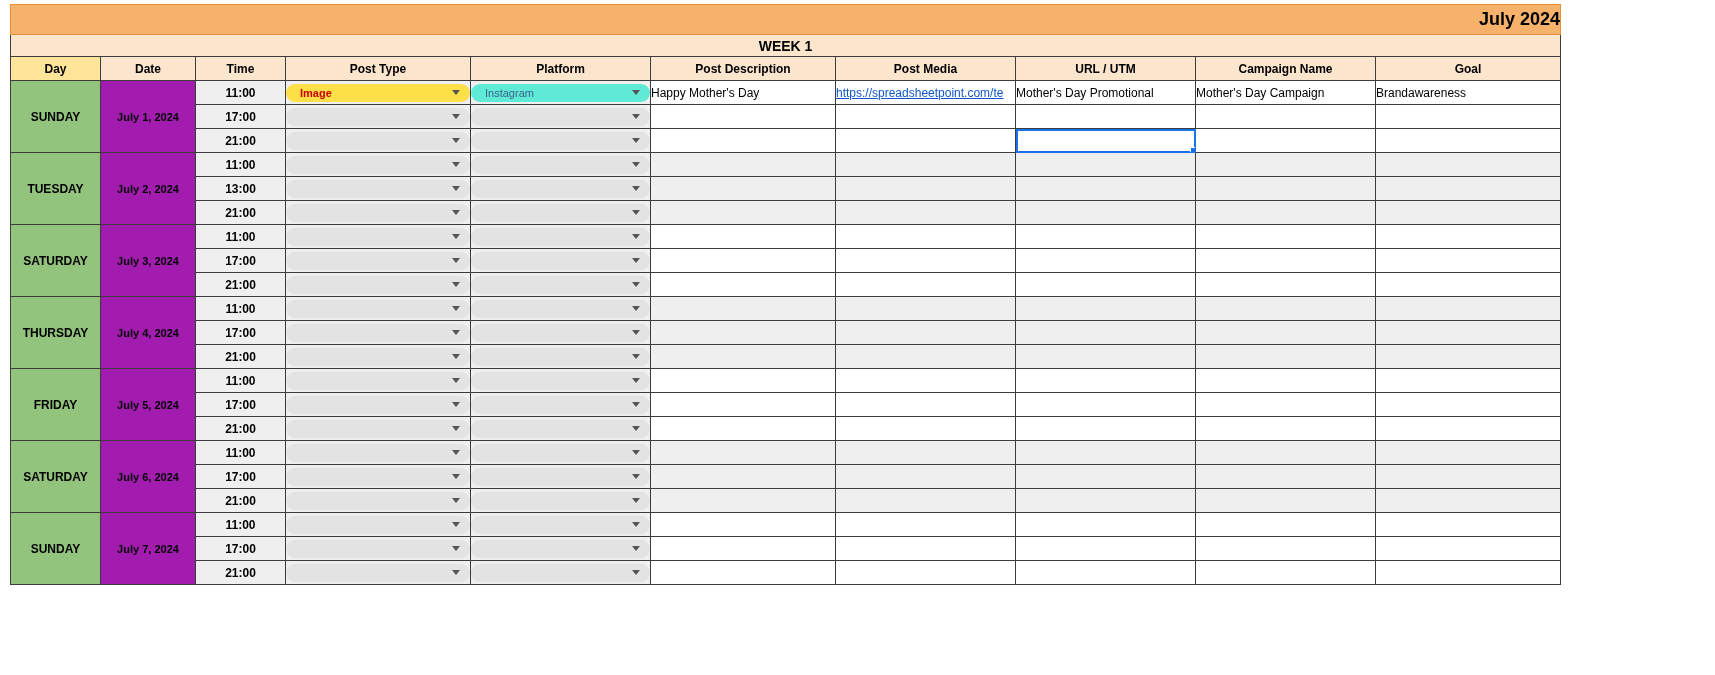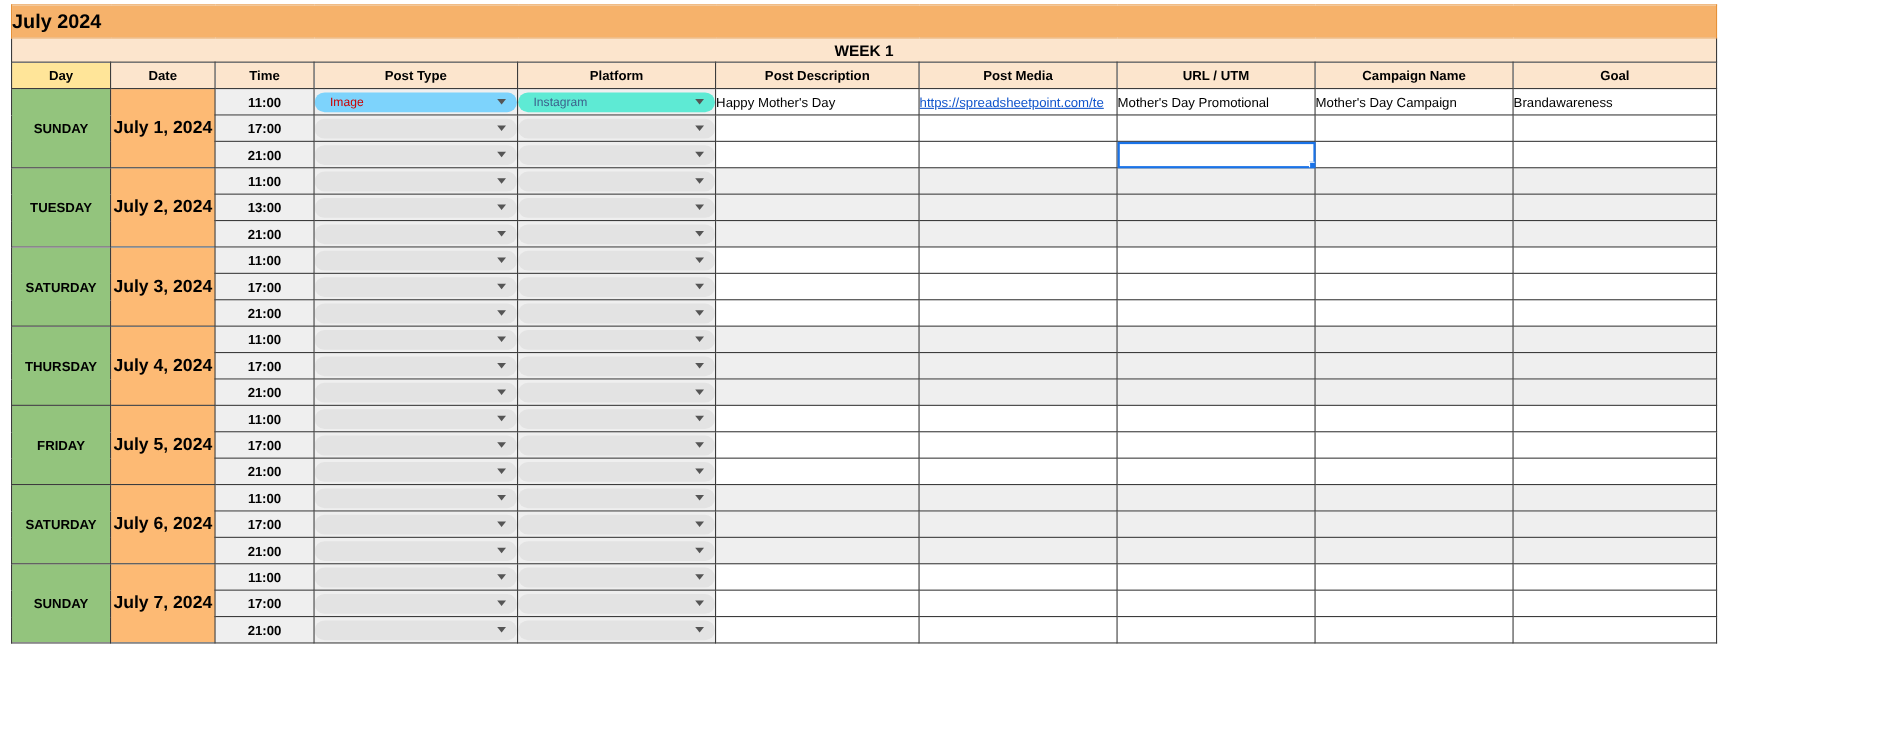--- a/index.html
+++ b/index.html
@@ -9,32 +9,32 @@
 .sheet col.date { width: 95px; }
 .sheet col.time { width: 90px; }
 .sheet col.posttype { width: 185px; }
 .sheet col.platform { width: 180px; }
 .sheet col.desc { width: 185px; }
 .sheet col.media { width: 180px; }
 .sheet col.url { width: 180px; }
 .sheet col.camp { width: 180px; }
 .sheet col.goal { width: 185px; }
 .sheet td, .sheet th { border: 1px solid #3c3c3c; padding: 0; vertical-align: middle; height: 24px; overflow: hidden; }
-.title-row td { background: #f6b26b; font-weight: bold; font-size: 18px; text-align: left; height: 30px; border: 1px solid #e69138; margin-left: 14px; }
+.title-row td { background: #f6b26b; font-weight: bold; font-size: 18px; text-align: right; height: 30px; border: 1px solid #e69138; margin-left: 14px; }
 .week-row td { background: #fce5cd; font-weight: bold; font-size: 14px; text-align: center; height: 22px; }
 .h td { background: #fce5cd; font-weight: bold; font-size: 12px; text-align: center; height: 24px; }
 .h td.day-h { background: #ffe599; }
 .day-cell { background: #93c47d; font-weight: bold; font-size: 12px; text-align: center; }
-.date-cell { background: #fdba74; font-weight: bold; font-size: 16px; text-align: center; }
+.date-cell { background: #a21caf; font-weight: bold; font-size: 11px; text-align: center; }
 .time-cell { background: #efefef; font-weight: bold; font-size: 12px; text-align: center; }
 .dd-cell { background: #efefef; padding: 2px 6px; }
 .v-white { background: #fff; padding: 3px 5px; font-size: 12px; vertical-align: top; }
 .v-grey { background: #efefef; padding: 3px 5px; font-size: 12px; }
 .pill { display: flex; align-items: center; justify-content: space-between; height: 18px; border-radius: 9px; padding: 0 10px 0 14px; font-size: 11px; background: #e3e3e3; color: #666; }
-.pill.image { background: #7dd3fc; color: #cc0000; }
+.pill.image { background: #fde047; color: #cc0000; font-weight: bold; }
 .pill.instagram { background: #5eead4; color: #3d618c; }
 .pill .caret { width: 0; height: 0; border-left: 4px solid transparent; border-right: 4px solid transparent; border-top: 5px solid #555; }
 .link { color: #1155cc; text-decoration: underline; white-space: nowrap; overflow: hidden; margin-top: 21px; }
 .selected { outline: 2px solid #1a73e8; outline-offset: -2px; position: relative; }
 .selected::after { content: ""; position: absolute; right: -3px; bottom: -3px; width: 6px; height: 6px; background: #1a73e8; border: 1px solid #fff; }
 .clip { white-space: nowrap; overflow: hidden; }
 </style>
 </head>
 <body>
 

